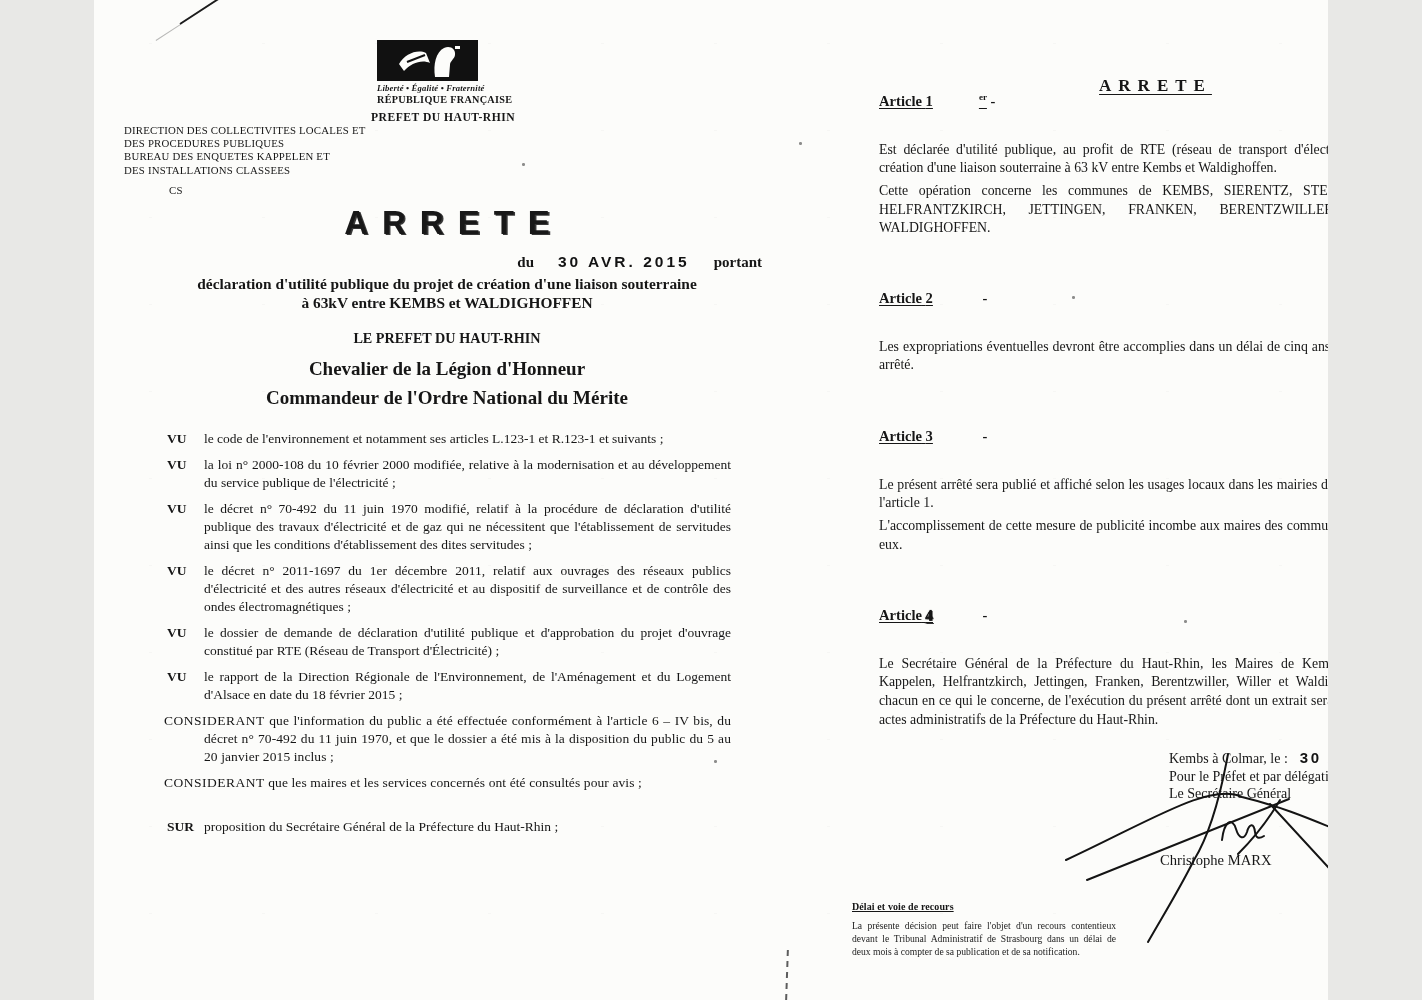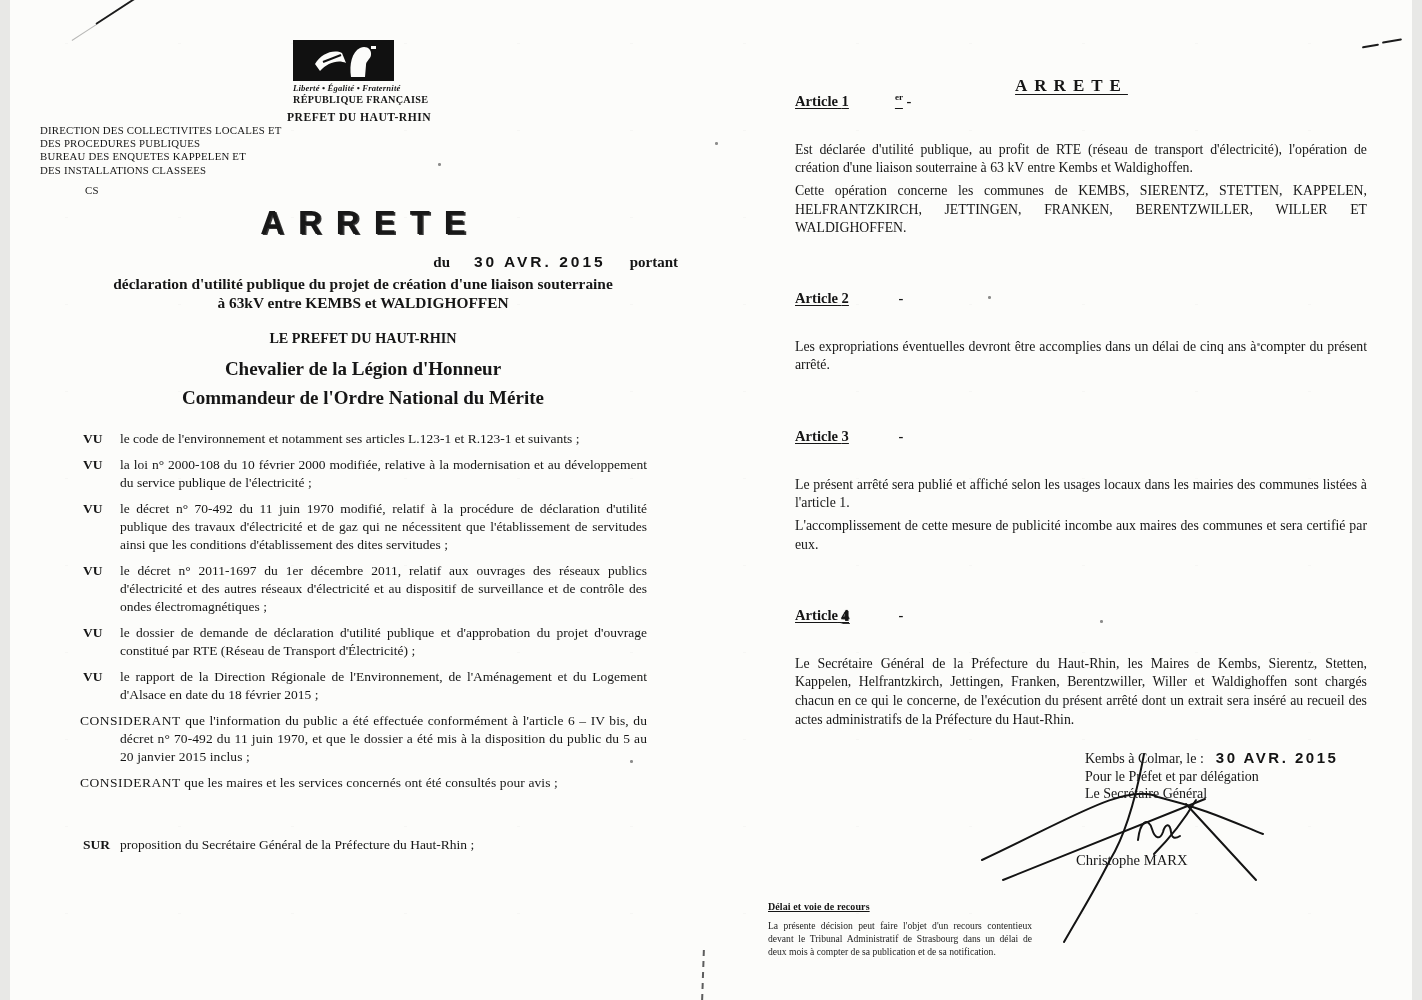--- a/index.html
+++ b/index.html
@@ -1,18 +1,18 @@
 <!DOCTYPE html>
 <html><head>
 <meta charset="utf-8">
 <style>
   * { margin:0; padding:0; box-sizing:border-box; }
   html,body { background:#e8e8e6; }
   .page {
-    position:relative; width:1402px; height:1000px; margin:0 auto;
+    position:relative; width:1234px; height:1000px; margin:0 auto;
     background:#fcfcfa; overflow:hidden; color:#161616;
     font-family:"Liberation Serif", serif;
     background-image: radial-gradient(rgba(0,0,0,0.025) 1px, transparent 1.2px);
     background-size: 113px 87px;
     padding-left: 40px;
   }
   
   .logo-wrap { position:absolute; left:283px; top:40px; width:102px; text-align:center; }
   .logo-wrap svg { display:block; width:101px; height:41px; }
   .motto { font-size:8.6px; font-weight:700; font-style:italic; margin-top:2px; white-space:nowrap; letter-spacing:.2px; }
@@ -38,21 +38,21 @@
   .subject2 { top:293px; }
   .prefect-block { position:absolute; left:38px; top:330px; width:630px; text-align:center; font-weight:700; line-height:17.6px; }
   .prefect-block .l1 { font-size:14.2px; }
   .prefect-block .l2, .prefect-block .l3 { font-size:19px;margin-top:12px; }
   
   .clauses { position:absolute; left:70px; top:430px; width:567px; font-size:13.5px; line-height:18px; }
   .vu { position:relative; padding-left:40px; margin-bottom:8px; text-align:justify; }
   .vu-label { position:absolute; left:3px; top:0; font-weight:700; }
   .cons { padding-left:40px; text-indent:-40px; margin-bottom:8px; text-align:justify; letter-spacing:.1px; }
   .cons-label { letter-spacing:.5px; }
-  .sur { position:relative; padding-left:40px; margin-top:44px; text-align:justify; }
+  .sur { position:relative; padding-left:40px; margin-top:26px; text-align:justify; }
   
   .right-col { position:absolute; left:758px; top:0; width:600px; }
   .right-heading {
     position:absolute; top:76px; left:0; width:600px; text-align:center;
     font-size:17px; font-weight:700; letter-spacing:7px; text-indent:7px;
     text-decoration:underline; text-underline-offset:3px;
   }
   .article { position:absolute; left:27px; width:572px; }
   .art-1 { top:92px; } .art-2 { top:289px; } .art-3 { top:427px; } .art-4 { top:606px; }
   .art-title { font-size:14.6px; font-weight:700; margin-bottom:31px; }

